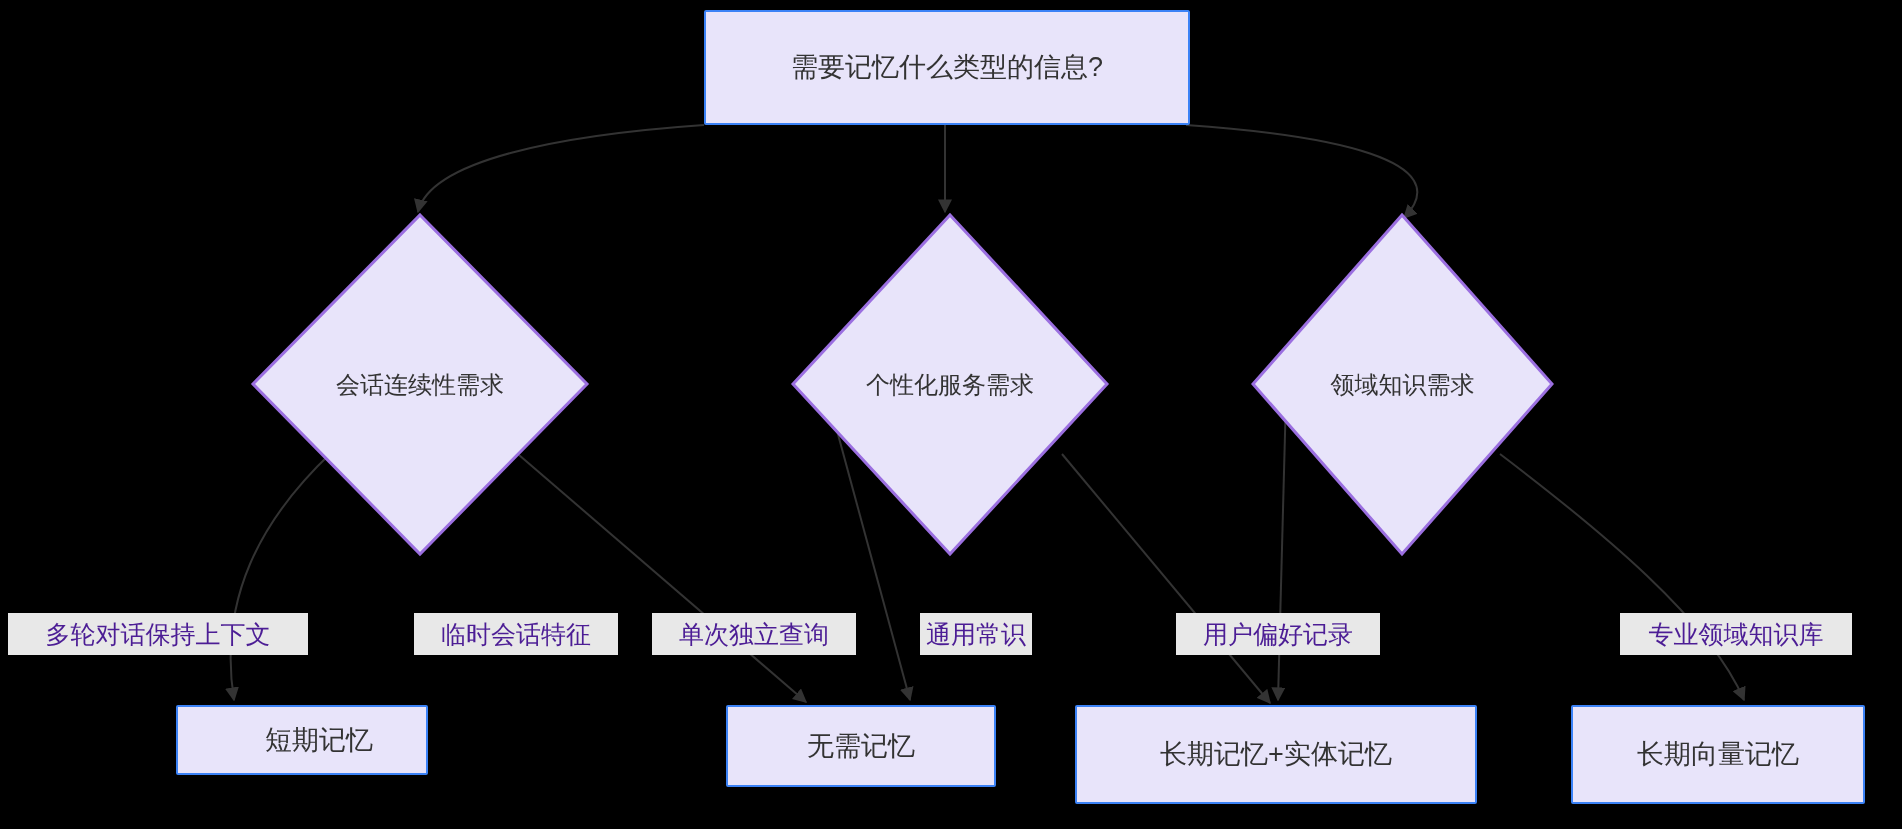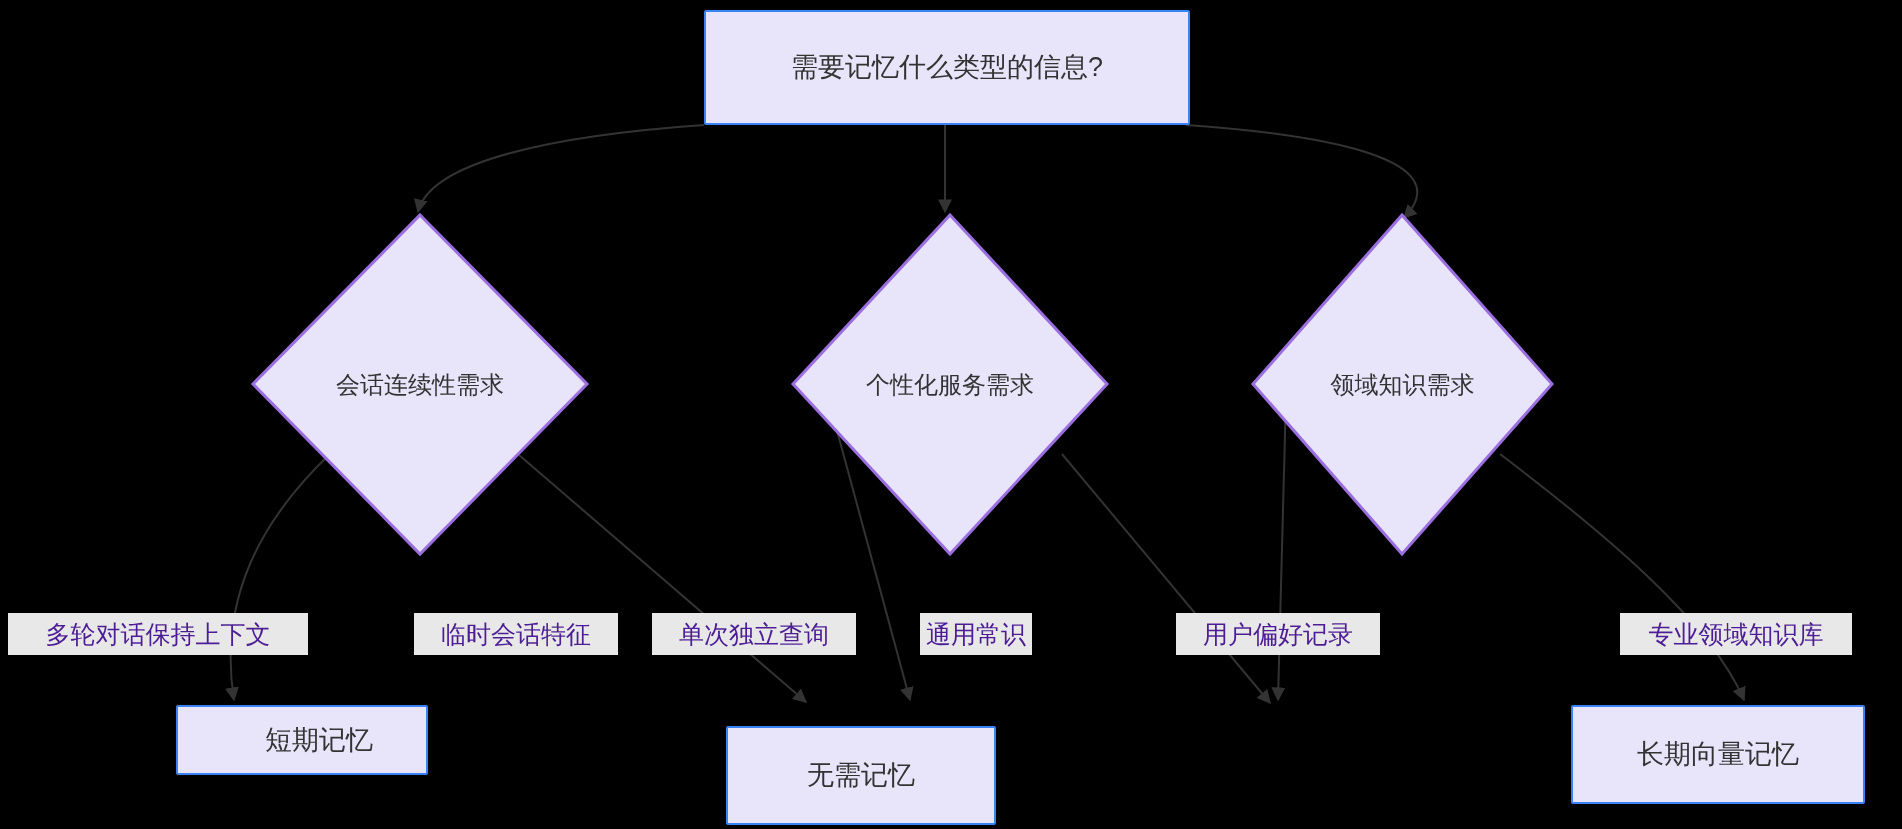--- a/index.html
+++ b/index.html
@@ -164,22 +164,25 @@
   </div>
 
   <div class="edge-label" style="left:1620px; top:613px; width:232px; height:42px;justify-content:center;">
     <span>专业领域知识库</span>
   </div>
 
   <div class="node node-rect" style="left:176px; top:705px; width:252px; height:70px;padding-left:34px;">
     <span>短期记忆</span>
   </div>
 
-  <div class="node node-rect" style="left:726px; top:705px; width:270px; height:99px;margin-top:21px;">
+  <div class="node node-rect" style="left:726px; top:705px; width:270px; height:82px;">
     <span>无需记忆</span>
   </div>
 
+  <div class="node node-rect" style="left:1075px; top:705px; width:402px; height:99px;">
+    <span>长期记忆+实体记忆</span>
+  </div>
 
   <div class="node node-rect" style="left:1571px; top:705px; width:294px; height:99px;">
     <span>长期向量记忆</span>
   </div>
 
 </div>
 
 </body></html>

